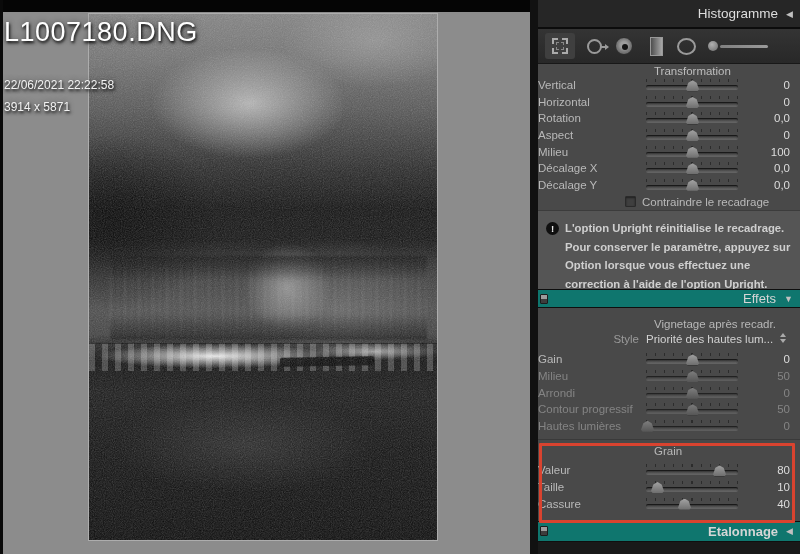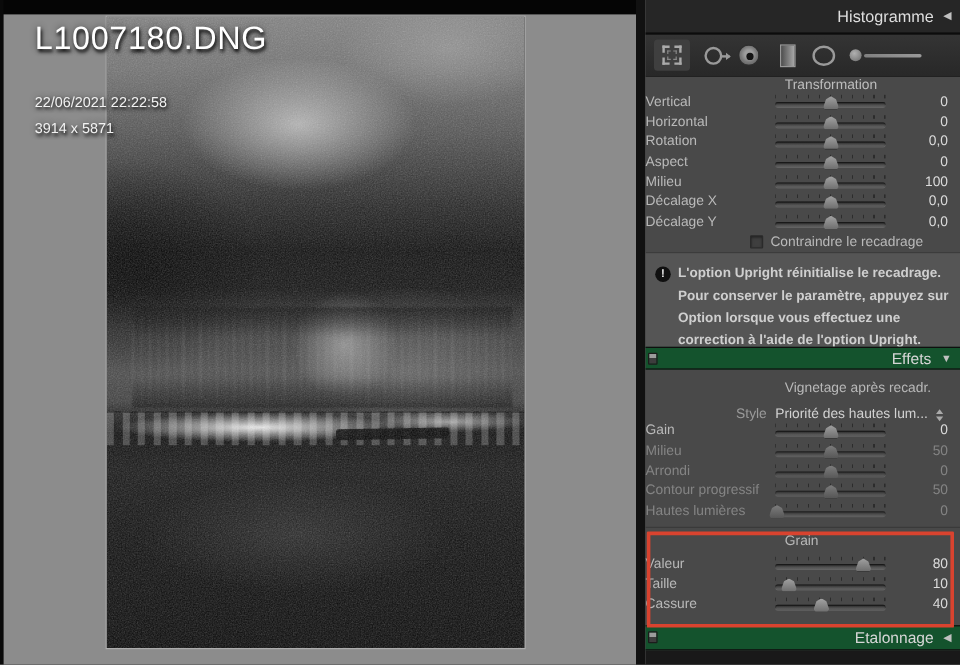--- a/index.html
+++ b/index.html
@@ -33,21 +33,21 @@
   .ph-waves{top:62.6%;height:5.2%;left:0;right:0;filter:blur(.4px);
     border-top:1px solid rgba(0,0,0,.6);
     background:
       radial-gradient(45% 60% at 36% 45%, rgba(255,255,255,.92), rgba(255,255,255,0) 75%),
       radial-gradient(25% 40% at 82% 28%, rgba(238,238,238,.6), rgba(238,238,238,0) 75%),
       repeating-linear-gradient(90deg, rgba(255,255,255,.22) 0 6px, rgba(255,255,255,0) 6px 13px);}
   .ph-jetty{position:absolute;left:55%;top:65.3%;width:27%;height:1.7%;
     background:rgba(5,5,5,.88);border-radius:2px;transform:skewY(-1deg);}
   .grain-svg{position:absolute;inset:0;width:100%;height:100%;opacity:.30;}
 
-  .overlay{position:absolute;left:29px;top:17px;color:#fff;
+  .overlay{position:absolute;left:4px;top:17px;color:#fff;
     text-shadow:1px 2px 3px rgba(0,0,0,.9), 0 0 6px rgba(0,0,0,.45);}
   .ov-name{font-size:27px;letter-spacing:.5px;}
   .ov-meta{font-size:12px;margin-top:26px;line-height:22px;color:#f2f2f2;}
 
   
   .v-sep{position:absolute;left:530px;top:0;width:8px;height:554px;background:#111;}
 
   
   .panel{position:absolute;left:538px;top:0;width:262px;height:554px;background:#494949;
          display:flex;flex-direction:column;font-size:11.5px;color:#b9b9b9;}
@@ -100,32 +100,32 @@
   .chk-row{height:17px;flex:none;display:flex;align-items:center;padding-left:87px;}
   .chk{width:11px;height:11px;background:#3f3f3f;border:1px solid #2a2a2a;border-radius:1px;
     margin-right:6px;box-shadow:inset 0 1px 2px rgba(0,0,0,.5);}
 
   .note{flex:none;height:79px;border-top:1px solid #3c3c3c;background:#555;
     display:flex;gap:6px;padding:8px 9px 6px 8px;overflow:hidden;}
   .note-icon{flex:none;width:13px;height:13px;border-radius:50%;background:#101010;color:#e8e8e8;
     font-size:9.5px;font-weight:bold;text-align:center;line-height:13px;margin-top:3px;}
   .note-text{font-size:11.3px;line-height:18.5px;color:#cfcfcf;font-weight:bold;}
 
-  .panel-bar{height:19px;flex:none;background:#14532d;border-top:1px solid #0f0f0f;
+  .panel-bar{height:19px;flex:none;background:#0f766e;border-top:1px solid #0f0f0f;
     border-bottom:1px solid #0f0f0f;display:flex;align-items:center;padding:0 7px 0 2px;
     font-size:13px;color:#d6d6d6;}
   .panel-bar .spacer{flex:1;}
   .panel-bar .label{margin-right:8px;}
   .toggle-sw{width:8px;height:10px;border:1px solid #1c1c1c;border-radius:1px;
     background:linear-gradient(180deg,#9c9c9c 0 45%, #3d3d3d 45% 100%);}
-  .bar-etal{height:21px;}
+  .bar-etal{height:21px;font-weight:bold;}
 
   .sec-effects{flex:none;display:flex;flex-direction:column;}
   .title-vign{margin-top:9px;height:14px;line-height:14px;padding-left:116px;color:#b8b8b8;flex:none;}
-  .style-row{margin-top:2px;height:18px;flex:none;display:flex;align-items:flex-end;}
+  .style-row{margin-top:2px;height:18px;flex:none;display:flex;align-items:flex-start;}
   .style-row .lbl{width:108px;text-align:right;padding-right:7px;color:#9a9a9a;}
   .style-row .valtxt{color:#d2d2d2;}
   .updown{display:inline-flex;flex-direction:column;gap:2px;margin-left:7px;}
   .updown i{display:block;width:0;height:0;border-left:3.5px solid rgba(0,0,0,0);
     border-right:3.5px solid rgba(0,0,0,0);}
   .updown .up{border-bottom:4px solid #aaa;}
   .updown .dn{border-top:4px solid #aaa;}
   .divider{flex:none;border-top:1px solid #3a3a3a;margin-top:5px;}
   .title-grain{margin-top:5px;height:13px;line-height:13px;padding-left:116px;color:#b8b8b8;flex:none;}
   .grain-gap{height:4px;flex:none;}

